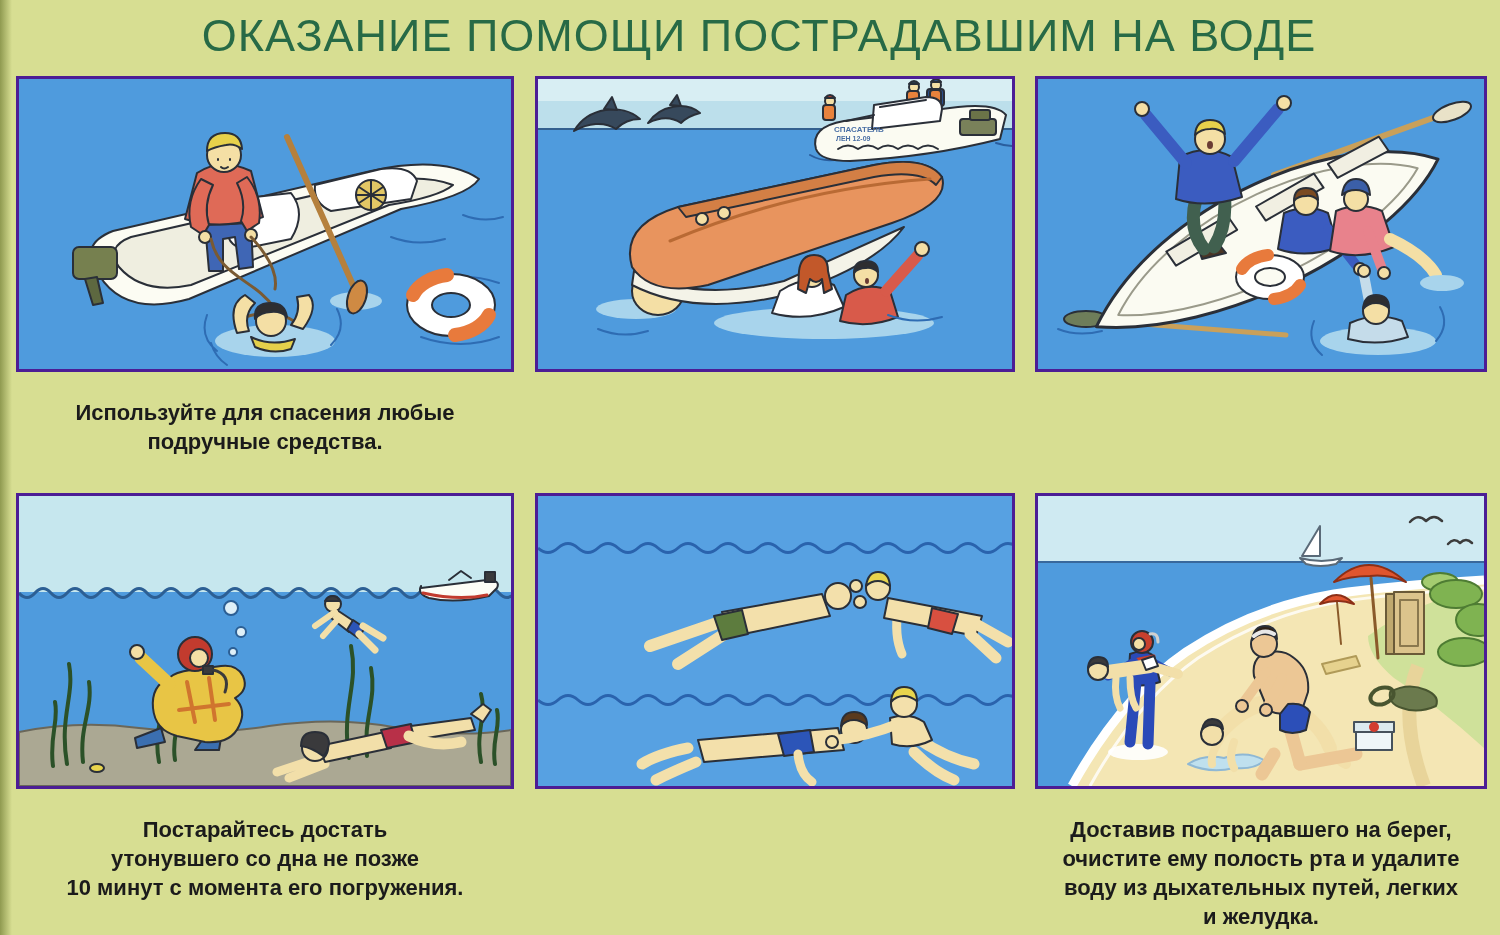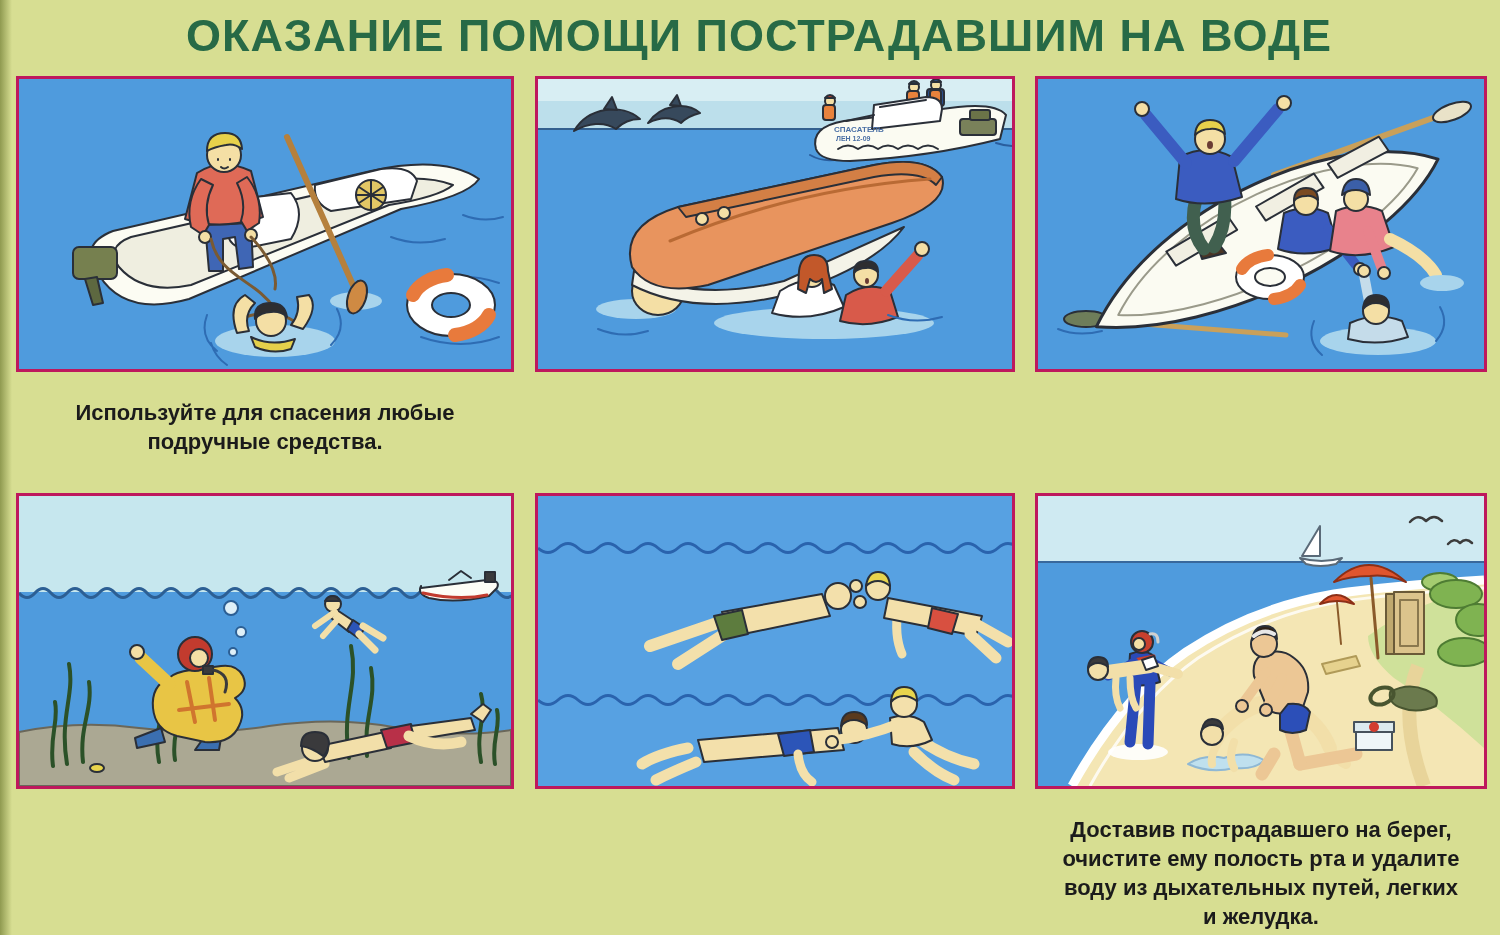--- a/index.html
+++ b/index.html
@@ -5,26 +5,26 @@
   html,body{margin:0;padding:0;}
   body{
     width:1500px;height:935px;overflow:hidden;position:relative;
     background:#d7de92;
     font-family:"Liberation Sans","DejaVu Sans",sans-serif;
   }
   .edge-shade{position:absolute;left:0;top:0;bottom:0;width:12px;
     background:linear-gradient(90deg,#8f9a50,rgba(215,222,146,0));pointer-events:none;}
   .title{
     margin:0;padding:10px 0 4px 18px;text-align:center;
-    font-size:45px;font-weight:bold;letter-spacing:1px;color:#276a46;
+    font-size:45px;font-weight:normal;letter-spacing:1px;color:#276a46;
   }
   .grid{padding:10px 13px 0 16px;}
   .row{display:flex;justify-content:space-between;align-items:flex-start;}
   .cell{display:flex;flex-direction:column;}
-  .panel{border:3px solid #be185d;background:#86efac;}
+  .panel{border:3px solid #4c1d95;background:#86efac;}
   .panel svg{display:block;width:100%;height:100%;}
   .p-w1{width:492px;height:290px;}
   .p-w2{width:474px;height:290px;}
   .p-w3{width:446px;height:290px;}
   .caption{
     margin:0;padding-top:26px;text-align:center;white-space:pre-line;
     font-size:22px;line-height:29px;font-weight:bold;color:#1b1b1b;
   }
   .row-1 .caption{min-height:95px;}
 </style>
@@ -296,20 +296,23 @@
               <path d="M362,234 L392,228 L398,246 L368,252 Z" fill="#b83048"></path>
               <path d="M392,230 L452,222 L456,234 L396,244 Z" fill="#f2dfa9"></path>
               <path d="M452,218 l12,-10 8,6 -8,12 Z" fill="#f2dfa9"></path>
               <path d="M390,240 Q416,252 442,246" stroke="#f2dfa9" stroke-width="11" fill="none"></path>
               <circle cx="296" cy="252" r="13" fill="#f2dfa9"></circle>
               <path d="M282,250 q0,-14 14,-14 q14,0 14,12 q-2,10 -6,12 q-10,-8 -22,-10 Z" fill="#3a3a3c"></path>
             </g>
           </g>
         </svg>
       </div>
+      <p class="caption">Постарайтесь достать
+утонувшего со дна не позже
+10 минут с момента его погружения.</p>
     </section>
 
     <section class="cell">
       <div class="panel p-w2">
         <svg viewBox="0 0 474 290" preserveAspectRatio="none">
           <rect x="0" y="0" width="474" height="290" fill="#57a1e2"></rect>
           <path d="M0,52 q10,9 20,0 t20,0 t20,0 t20,0 t20,0 t20,0 t20,0 t20,0 t20,0 t20,0 t20,0 t20,0 t20,0 t20,0 t20,0 t20,0 t20,0 t20,0 t20,0 t20,0 t20,0 t20,0 t20,0 t20,0" fill="none" stroke="#2a63ad" stroke-width="3"></path>
           <path d="M0,204 q10,9 20,0 t20,0 t20,0 t20,0 t20,0 t20,0 t20,0 t20,0 t20,0 t20,0 t20,0 t20,0 t20,0 t20,0 t20,0 t20,0 t20,0 t20,0 t20,0 t20,0 t20,0 t20,0 t20,0 t20,0" fill="none" stroke="#2a63ad" stroke-width="3"></path>
           <g stroke="#2a2f38" stroke-width="2" stroke-linejoin="round" stroke-linecap="round">
             <g>

